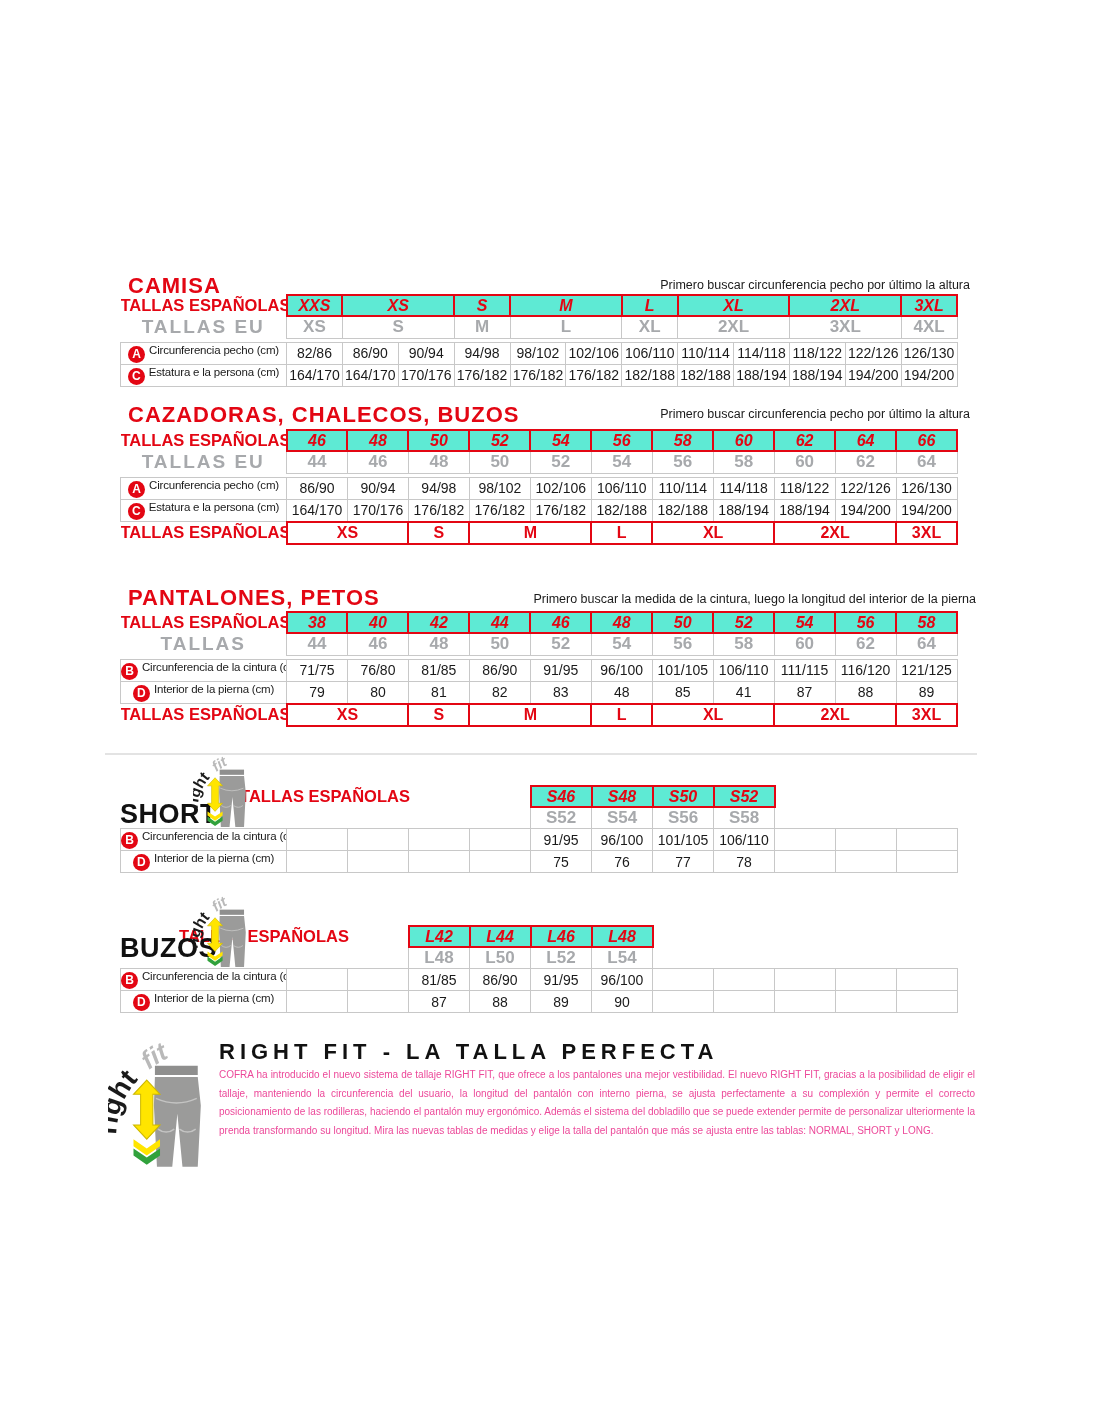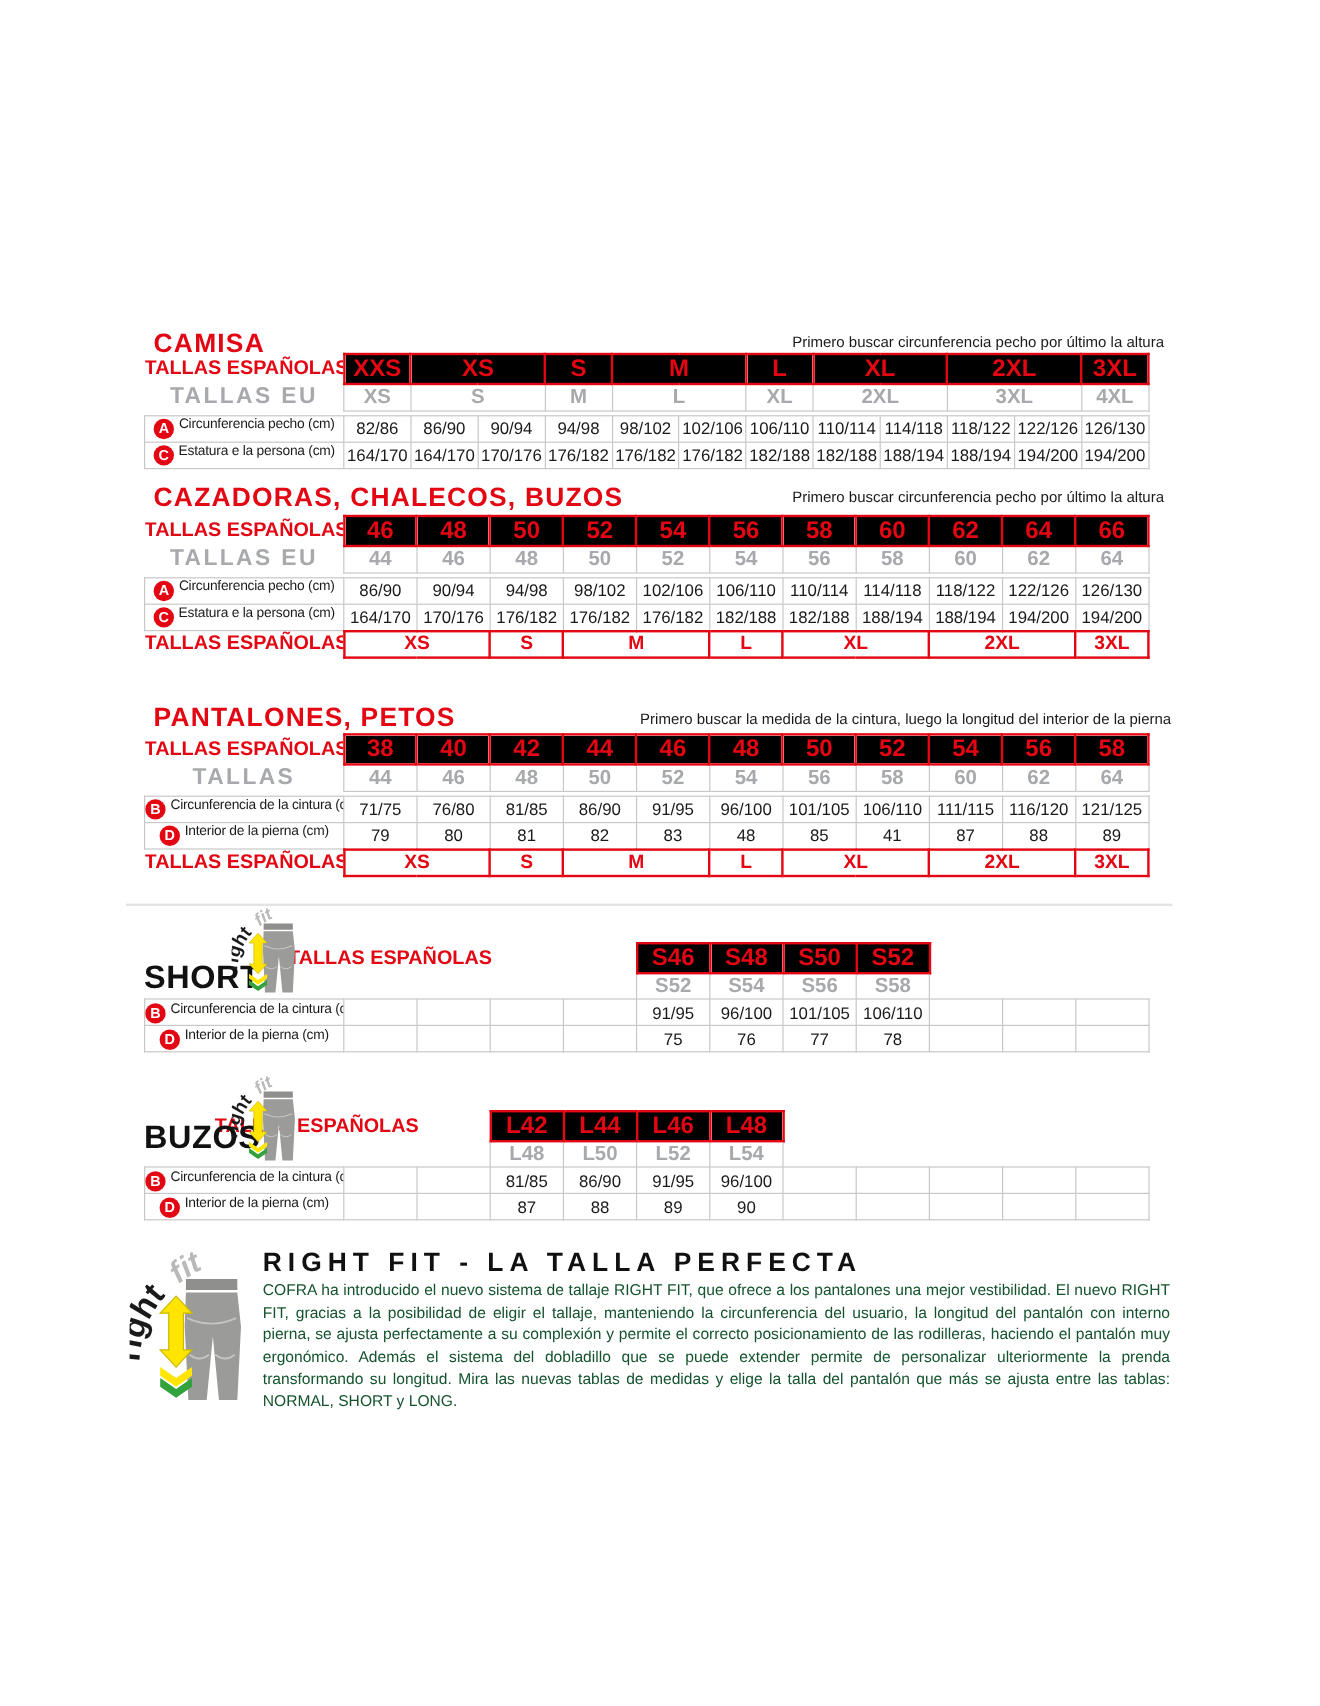--- a/index.html
+++ b/index.html
@@ -15,21 +15,21 @@
   .sec-title{position:absolute;left:128px;color:var(--red);font-weight:bold;font-size:22px;
              letter-spacing:1px;white-space:nowrap;}
   .sec-note{position:absolute;font-size:12.5px;color:var(--ink);white-space:nowrap;}
 
   table.size-table{position:absolute;left:120px;width:838px;border-collapse:collapse;
                    table-layout:fixed;}
   table.size-table td{padding:0;text-align:center;vertical-align:middle;overflow:hidden;}
 
   td.hlabel{text-align:right;padding-right:8px;color:var(--red);font-weight:bold;
             font-size:16.5px;white-space:nowrap;}
-  td.hbox{border:2px solid var(--red);color:var(--red);font-weight:bold;font-size:20px;height:19px;background:#000000;}
+  td.hbox{border:2px solid var(--red);color:var(--red);font-weight:bold;font-size:16px;height:19px;background:#5eead4;font-style:italic;}
   td.glabel{text-align:left;color:var(--gray-txt);font-weight:bold;font-size:19px;letter-spacing:2px;white-space:nowrap;}
   td.gcell{border:1px solid var(--border);color:var(--gray-txt);font-weight:bold;font-size:17px;height:20px;}
   td.gaprow{height:3px;border:none;}
   td.rlabel{border:1px solid var(--border);text-align:left;font-size:11.5px;letter-spacing:-0.2px;
             padding-left:3px;white-space:nowrap;}
   td.vcell{border:1px solid var(--border);font-size:14px;height:21px;}
   td.bbox{border:2px solid var(--red);color:var(--red);font-weight:bold;font-size:16px;height:20px;}
   td.blank{border:none;}
   .ricon{display:inline-block;width:17px;height:17px;border-radius:50%;background:var(--red);
          color:#fff;font-weight:bold;font-size:12px;line-height:17px;text-align:center;
@@ -37,22 +37,22 @@
 
   .divider{position:absolute;left:105px;top:753px;width:872px;height:2px;background:#e3e3e3;}
 
   .fit-name{position:absolute;left:120px;font-weight:bold;font-size:27px;letter-spacing:0.5px;color:#111;white-space:nowrap;}
   .fit-logo{position:absolute;}
   .lg-right{font-family:"Liberation Sans",sans-serif;font-weight:bold;font-size:27px;fill:#1a1a1a;}
   .lg-fit{font-family:"Liberation Sans",sans-serif;font-style:italic;font-weight:bold;font-size:25px;fill:#b9b9b9;}
 
   .rf-heading{position:absolute;left:219px;top:1039px;font-weight:bold;font-size:22px;
               letter-spacing:5px;color:#111;white-space:nowrap;}
-  .rf-par{position:absolute;left:219px;top:1066px;width:756px;font-size:13px;line-height:18.6px;
-          text-align:justify;color:#14532d;}
+  .rf-par{position:absolute;left:219px;top:1066px;width:756px;font-size:10px;line-height:18.6px;
+          text-align:justify;color:#ec4899;}
 </style>
 </head>
 <body>
 
 <div class="page">
 
   <div class="sec-title" style="top:273px">CAMISA</div>
   <div class="sec-note" style="top:278px;right:146px">Primero buscar circunferencia pecho por último la altura</div>
   <table class="size-table" style="top:294px">
       <colgroup>

